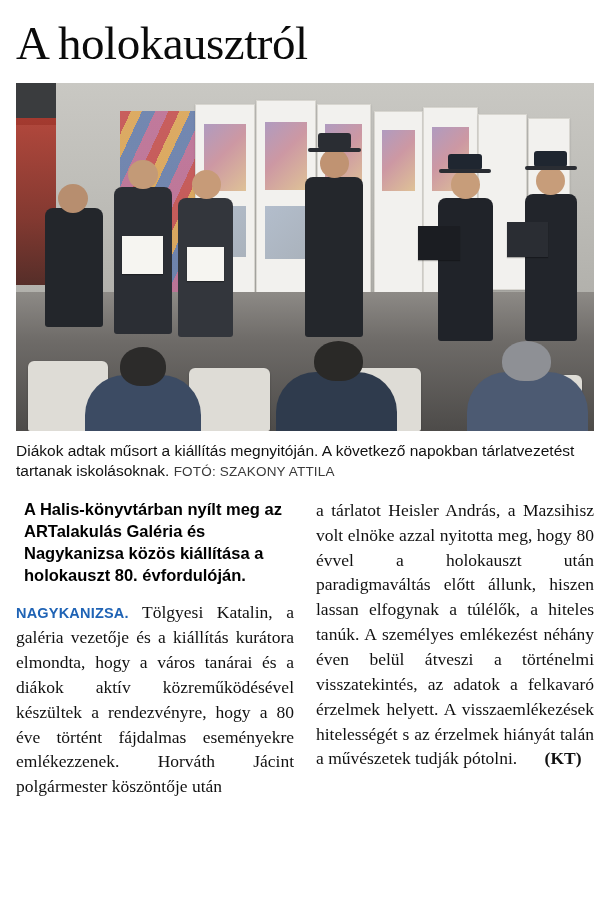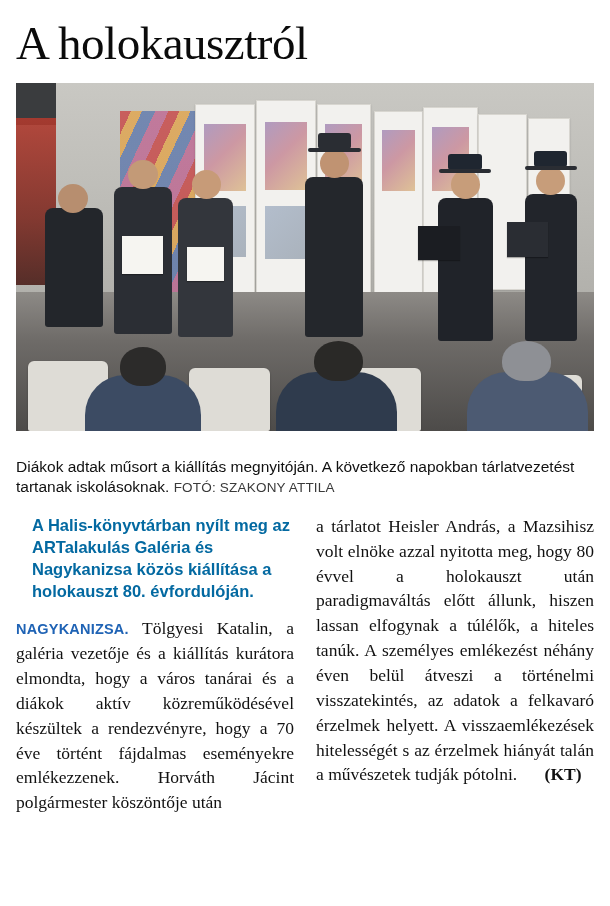--- a/index.html
+++ b/index.html
@@ -147,21 +147,21 @@
   .chair {
     position: absolute;
     background: #dedcd6;
     border-radius: 6px 6px 2px 2px;
     box-shadow: 0 1px 2px rgba(0,0,0,.25);
   }
 
   
   .caption {
     width: 578px;
-    margin-top: 26px;
+    margin-top: 10px;
     font-family: "Liberation Sans", sans-serif;
     font-size: 15.5px;
     line-height: 1.32;
     color: #111;
   }
   .caption .credit {
     font-size: 13.5px;
     letter-spacing: .2px;
     color: #3a3a3a;
   }
@@ -174,22 +174,22 @@
     margin-top: 16px;
   }
   .col {
     width: 278px;
   }
   .lead {
     font-family: "Liberation Sans", sans-serif;
     font-weight: bold;
     font-size: 16.5px;
     line-height: 1.34;
-    margin: 0 0 14px 16px;
-    color: #0369a1;
+    margin: 0 0 14px 8px;
+    color: #000000;
   }
   .kicker {
     font-family: "Liberation Sans", sans-serif;
     font-weight: bold;
     font-size: 14.5px;
     letter-spacing: .2px;
     color: #1f63b5;
   }
   .body-text {
     font-family: "Liberation Serif", serif;
@@ -282,20 +282,20 @@
   </div>
 
   <div class="caption">
     <span>Diákok adtak műsort a kiállítás megnyitóján. A következő napokban tárlatvezetést tartanak iskolásoknak.</span>
     <span class="credit">FOTÓ: SZAKONY ATTILA</span>
   </div>
 
   <div class="body-area">
     <div class="col">
       <p class="lead">A Halis-könyvtárban nyílt meg az ARTalakulás Galéria és Nagykanizsa közös kiállítása a holokauszt 80. évfordulóján.</p>
-      <p class="body-text"><span class="kicker">NAGYKANIZSA.</span><span> Tölgyesi Katalin, a galéria vezetője és a kiállítás kurátora elmondta, hogy a város tanárai és a diákok aktív közreműködésével készültek a rendezvényre, hogy a 70 éve történt fájdalmas eseményekre emlékezzenek. Horváth Jácint polgármester köszöntője után</span></p>
+      <p class="body-text"><span class="kicker">NAGYKANIZSA.</span><span> Tölgyesi Katalin, a galéria vezetője és a kiállítás kurátora elmondta, hogy a város tanárai és a diákok aktív közreműködésével készültek a rendezvényre, hogy a 80 éve történt fájdalmas eseményekre emlékezzenek. Horváth Jácint polgármester köszöntője után</span></p>
     </div>
     <div class="col">
       <p class="body-text right-col"><span>a tárlatot Heisler András, a Mazsihisz volt elnöke azzal nyitotta meg, hogy 80 évvel a holokauszt után paradigmaváltás előtt állunk, hiszen lassan elfogynak a túlélők, a hiteles tanúk. A személyes emlékezést néhány éven belül átveszi a történelmi visszatekintés, az adatok a felkavaró érzelmek helyett. A visszaemlékezések hitelességét s az érzelmek hiányát talán a művészetek tudják pótolni. </span><span class="sig">(KT)</span></p>
     </div>
   </div>
 
 </div>
 
 </body></html>

